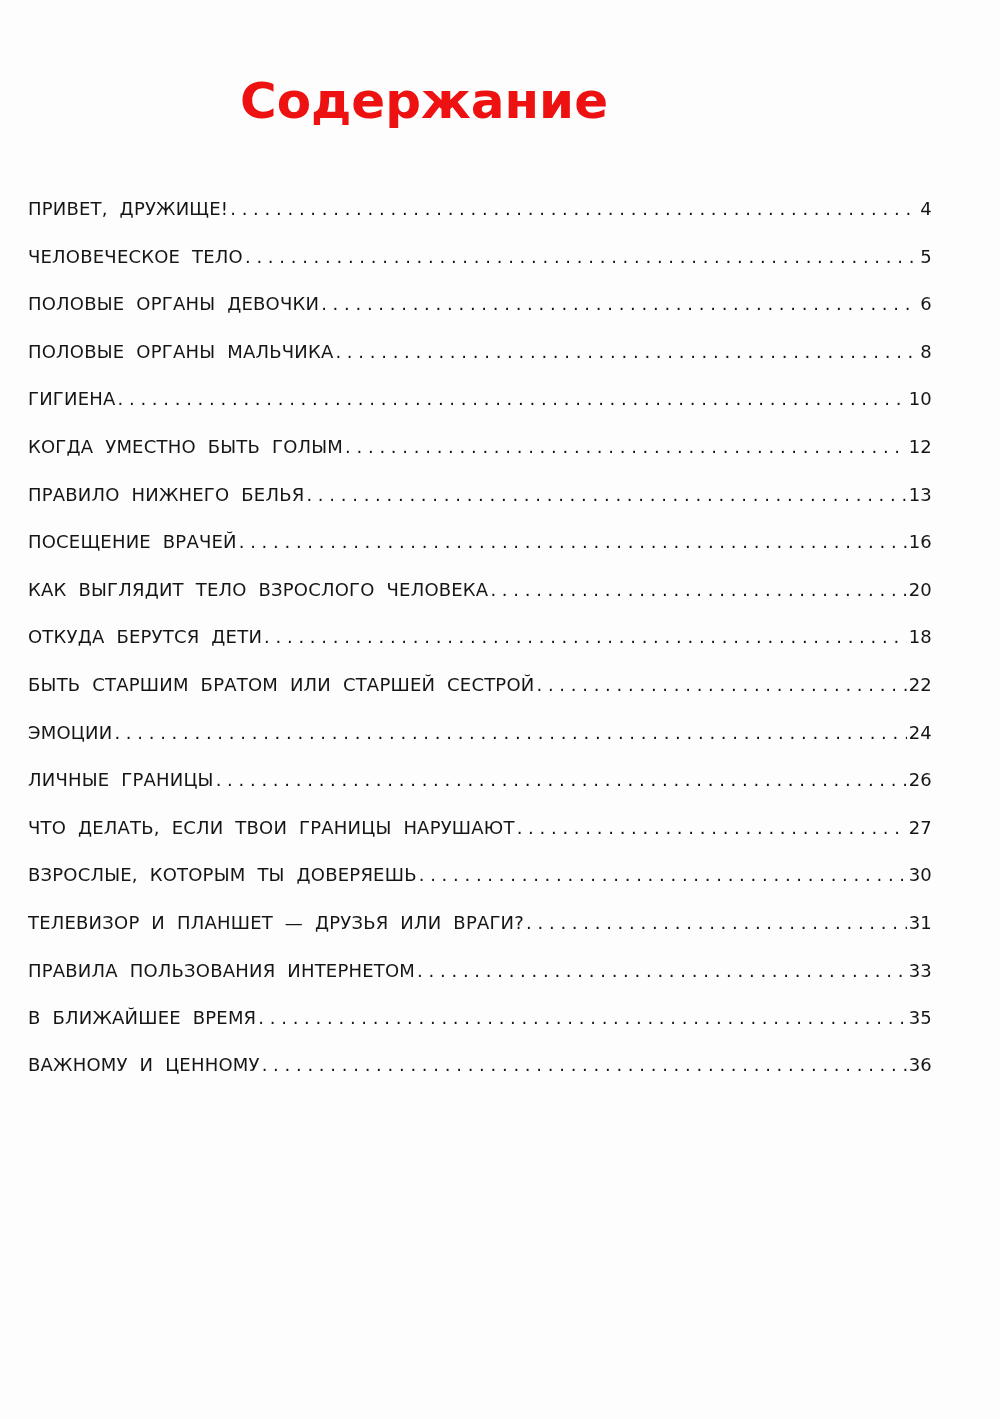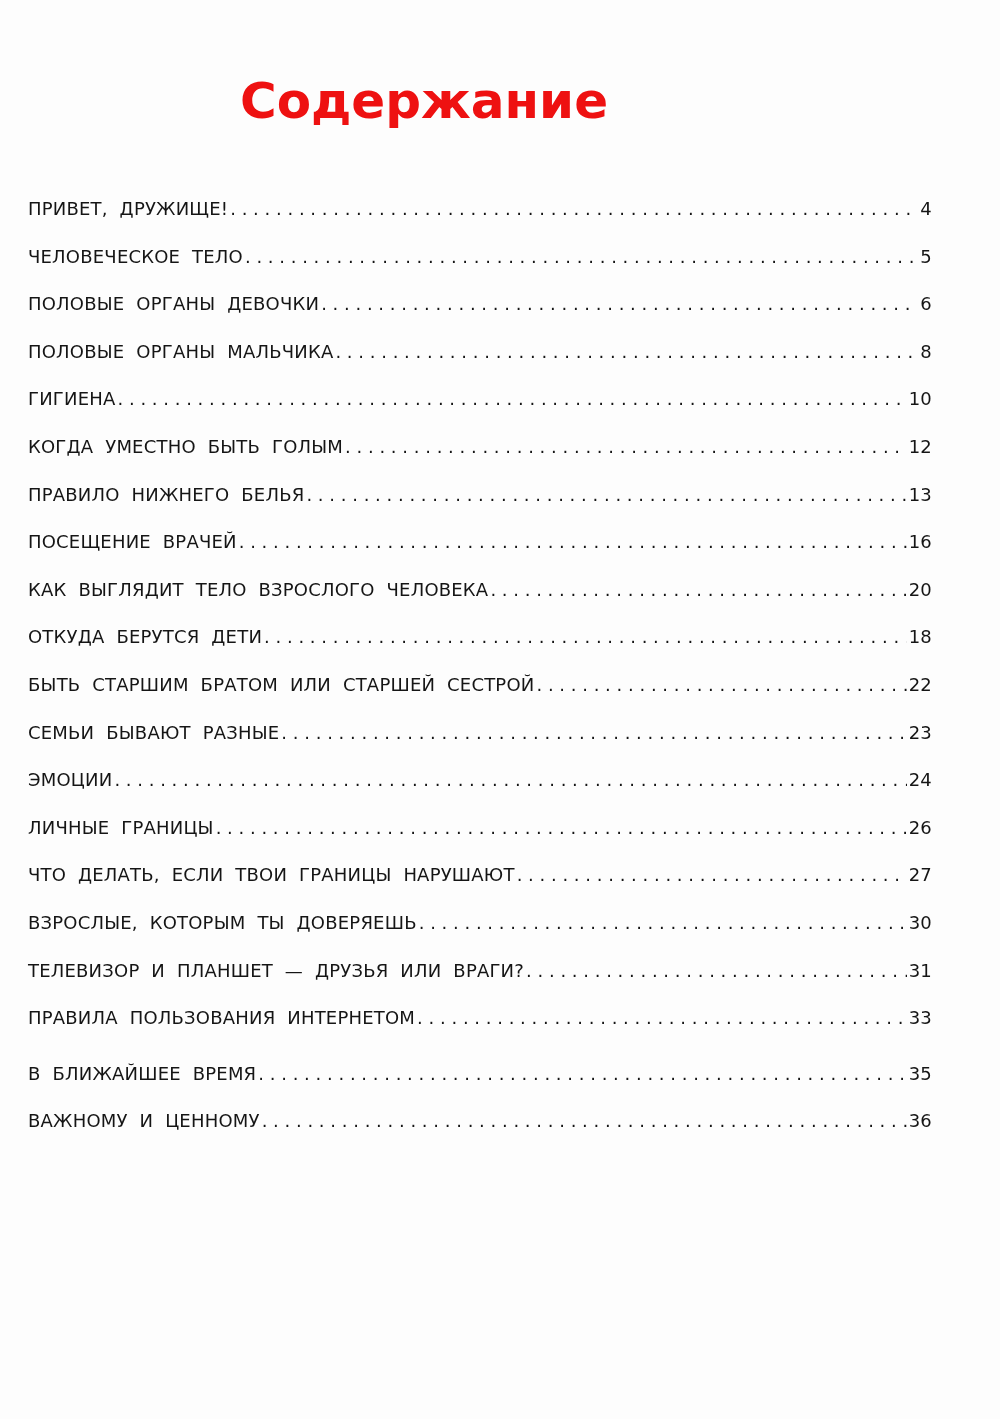--- a/index.html
+++ b/index.html
@@ -6,21 +6,21 @@
   body { width:1000px; height:1419px; position:relative; overflow:hidden;
          font-family:"DejaVu Sans", sans-serif; color:#151515; }
   .page-title { position:absolute; left:0; width:848px; top:72px; text-align:center;
          font-family:"DejaVu Sans", sans-serif; font-weight:bold; font-size:50px;
          color:#ee1111; letter-spacing:0px; margin:0; }
   .toc { position:absolute; left:28px; width:904px; top:198px; }
   .entry { display:flex; align-items:baseline; height:47.6px; font-size:18px;
            word-spacing:6px; letter-spacing:0.2px; }
   .entry.two { height:auto; flex-direction:column; align-items:stretch; }
   .entry.two .first { height:40px; line-height:40px; white-space:nowrap; }
-  .entry.two .second { display:flex; align-items:baseline; height:47px;margin-top:8px; }
+  .entry.two .second { display:flex; align-items:baseline; height:47px; }
   .title { white-space:nowrap; flex:0 0 auto; }
   .dots { flex:1 1 auto; overflow:hidden; white-space:nowrap; margin:0 2px;
           letter-spacing:5.2px; font-size:18px; word-spacing:0; }
   .dots::before { content:". . . . . . . . . . . . . . . . . . . . . . . . . . . . . . . . . . . . . . . . . . . . . . . . . . . . . . . . . . . . . . . . . . . . . . . . . . . . . . . . . . . . . . . . . . . . . . . . . . . . . . . . . . . . . . . ."; letter-spacing:0; }
   .page { flex:0 0 auto; text-align:right; min-width:12px; }
 </style>
 </head>
 <body>
 
 <h1 class="page-title">Содержание</h1>
@@ -75,25 +75,20 @@
       <span class="title">ОТКУДА БЕРУТСЯ ДЕТИ</span>
       <span class="dots"></span>
       <span class="page">18</span>
     </div>
   <div class="entry">
       <span class="title">БЫТЬ СТАРШИМ БРАТОМ ИЛИ СТАРШЕЙ СЕСТРОЙ</span>
       <span class="dots"></span>
       <span class="page">22</span>
     </div>
   <div class="entry">
-      <span class="title">СЕМЬИ БЫВАЮТ РАЗНЫЕ</span>
-      <span class="dots"></span>
-      <span class="page">23</span>
-    </div>
-  <div class="entry">
       <span class="title">ЭМОЦИИ</span>
       <span class="dots"></span>
       <span class="page">24</span>
     </div>
   <div class="entry">
       <span class="title">ЛИЧНЫЕ ГРАНИЦЫ</span>
       <span class="dots"></span>
       <span class="page">26</span>
     </div>
   <div class="entry">

